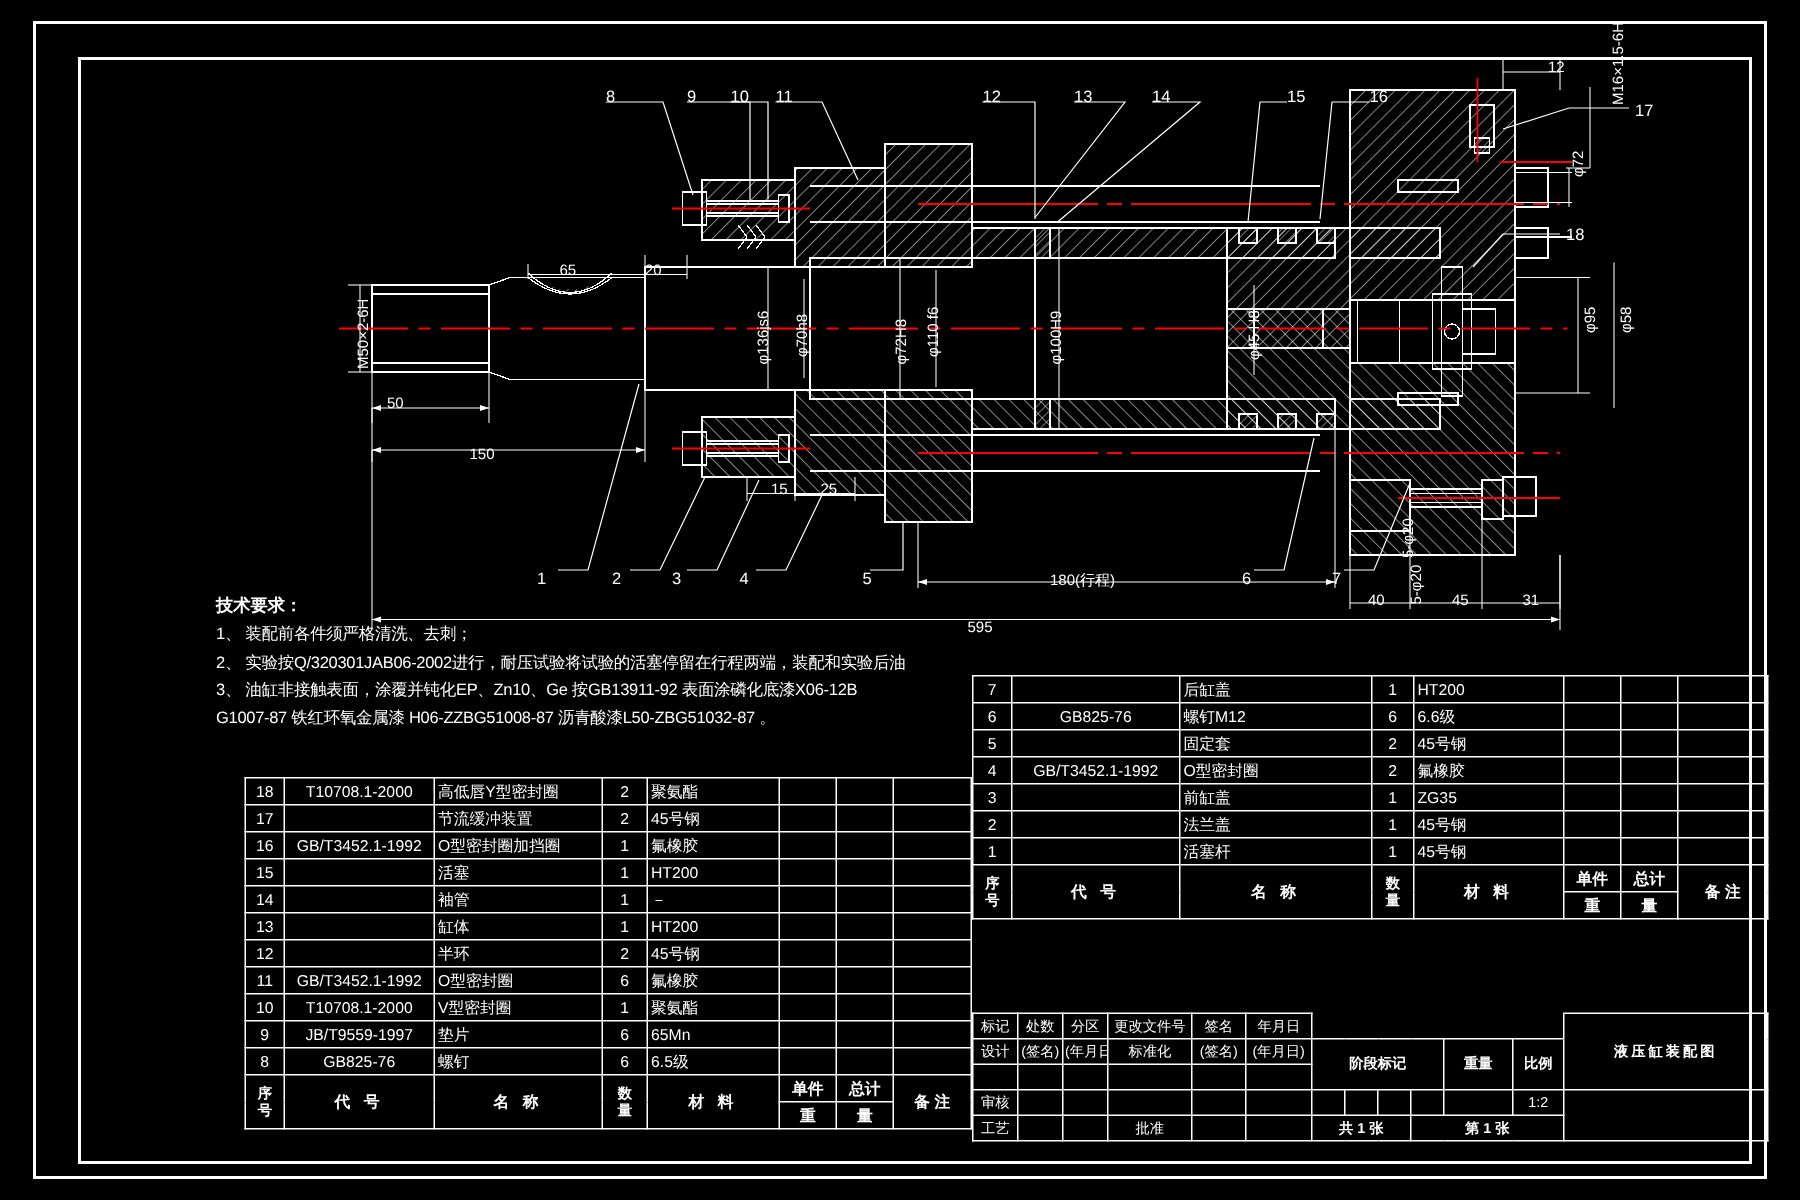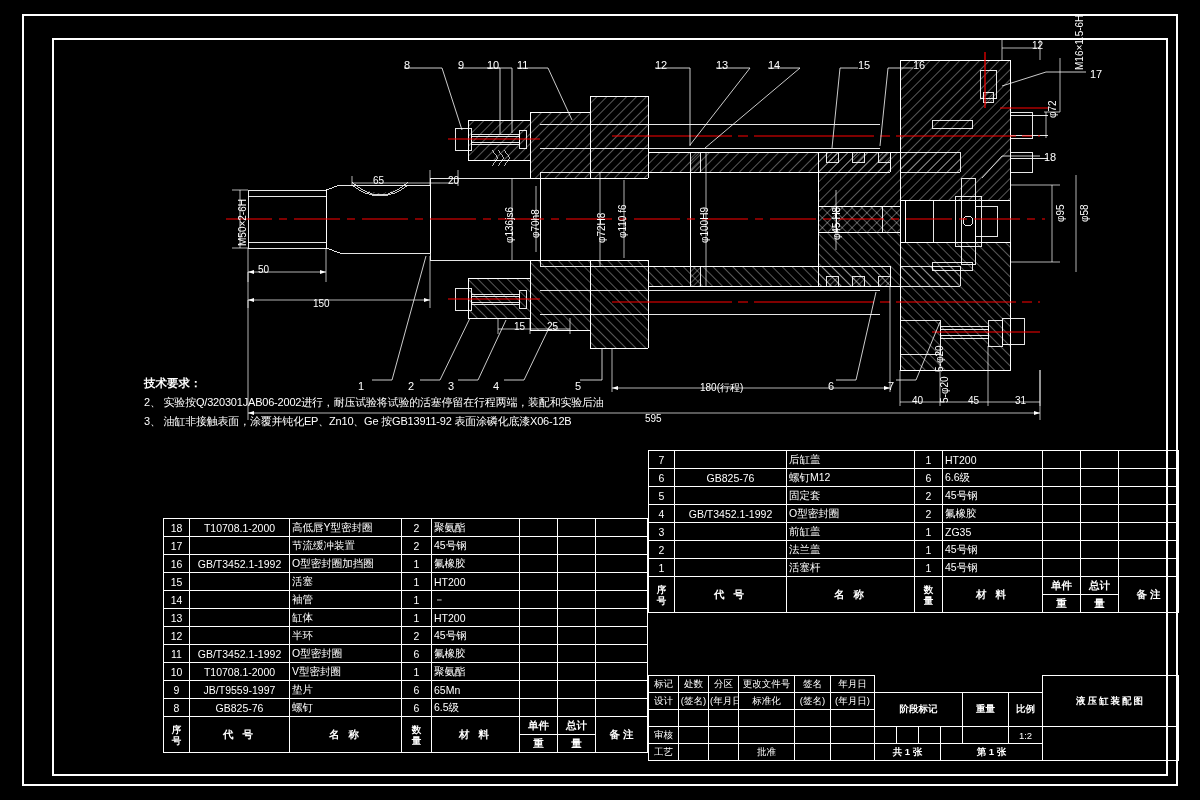--- a/index.html
+++ b/index.html
@@ -13,21 +13,21 @@
   
   #frame-outer{position:absolute;left:22px;top:14px;width:1156px;height:772px;
       border:2px solid #ffffff;box-sizing:border-box;}
   #frame-inner{position:absolute;left:52px;top:38px;width:1116px;height:738px;
       border:2px solid #ffffff;box-sizing:border-box;}
 
   
   #draw{position:absolute;left:0;top:0;width:1200px;height:800px;pointer-events:none;}
 
   
-  #tech{position:absolute;left:144px;top:376px;width:520px;}
+  #tech{position:absolute;left:144px;top:396px;width:520px;}
   #tech .t-h{font-size:11.5px;font-weight:bold;margin-bottom:4px;}
   #tech .t-l{font-size:11px;margin-bottom:3.5px;letter-spacing:-0.2px;}
 
   
   table.bom{position:absolute;border-collapse:collapse;table-layout:fixed;}
   table.bom td{border:1px solid #ffffff;color:#fff;font-size:10.5px;
       height:17px;padding:0 2px;overflow:hidden;white-space:nowrap;}
   td.c{text-align:center;}
   td.l{text-align:left;padding-left:4px;}
   .hdr{font-weight:bold;letter-spacing:3px;text-align:center;font-size:11px;}
@@ -288,21 +288,21 @@
       <polygon points="248,413 254,411 254,415"></polygon>
       <polygon points="1040,413 1034,411 1034,415"></polygon>
     </g>
   </svg>
 
   <div id="dim-layer">
       <div class="txt rot" style="left: 238px; top: 246px; font-size: 10px;">M50×2-6H</div>
       <div class="txt" style="left: 258px; top: 265px; font-size: 10px;">50</div>
       <div class="txt" style="left: 313px; top: 299px; font-size: 10px;">150</div>
       <div class="txt" style="left: 373px; top: 176px; font-size: 10px;">65</div>
-      <div class="txt" style="left: 448px; top: 176px; font-size: 10px;">20</div>
+      <div class="txt" style="left: 430px; top: 176px; font-size: 10px;">20</div>
       <div class="txt rot" style="left: 505px; top: 243px; font-size: 10px;">φ136js6</div>
       <div class="txt rot" style="left: 531px; top: 238px; font-size: 10px;">φ70h8</div>
       <div class="txt rot" style="left: 597px; top: 243px; font-size: 10px;">φ72H8</div>
       <div class="txt rot" style="left: 618px; top: 238px; font-size: 10px;">φ110 f6</div>
       <div class="txt rot" style="left: 700px; top: 243px; font-size: 10px;">φ100H9</div>
       <div class="txt rot" style="left: 832px; top: 240px; font-size: 10px;">φ45 H8</div>
       <div class="txt" style="left: 514px; top: 322px; font-size: 10px;">15</div>
       <div class="txt" style="left: 547px; top: 322px; font-size: 10px;">25</div>
       <div class="txt" style="left: 700px; top: 383px; font-size: 10px;">180(行程)</div>
       <div class="txt" style="left: 645px; top: 414px; font-size: 10px;">595</div>
@@ -334,22 +334,24 @@
       <div class="txt" style="left: 493px; top: 381px; font-size: 11px;">4</div>
       <div class="txt" style="left: 575px; top: 381px; font-size: 11px;">5</div>
       <div class="txt" style="left: 828px; top: 381px; font-size: 11px;">6</div>
       <div class="txt" style="left: 888px; top: 381px; font-size: 11px;">7</div>
       <div class="txt" style="left: 1090px; top: 69px; font-size: 11px;">17</div>
       <div class="txt" style="left: 1044px; top: 152px; font-size: 11px;">18</div>
     </div>
 
   <div id="tech">
     <div class="t-h">技术要求：</div>
+    <div class="t-l">1、 装配前各件须严格清洗、去刺；</div>
     <div class="t-l">2、 实验按Q/320301JAB06-2002进行，耐压试验将试验的活塞停留在行程两端，装配和实验后油</div>
     <div class="t-l">3、  油缸非接触表面，涂覆并钝化EP、Zn10、Ge 按GB13911-92 表面涂磷化底漆X06-12B</div>
+    <div class="t-l">G1007-87 铁红环氧金属漆 H06-ZZBG51008-87 沥青酸漆L50-ZBG51032-87 。</div>
   </div>
 
   <table class="bom" id="bom-left" style="left:163px; top:518px; width:484px;">
     <colgroup>
       <col style="width:26px">
         <col style="width:100px">
         <col style="width:112px">
       <col style="width:30px">
         <col style="width:88px">
         <col style="width:38px">

